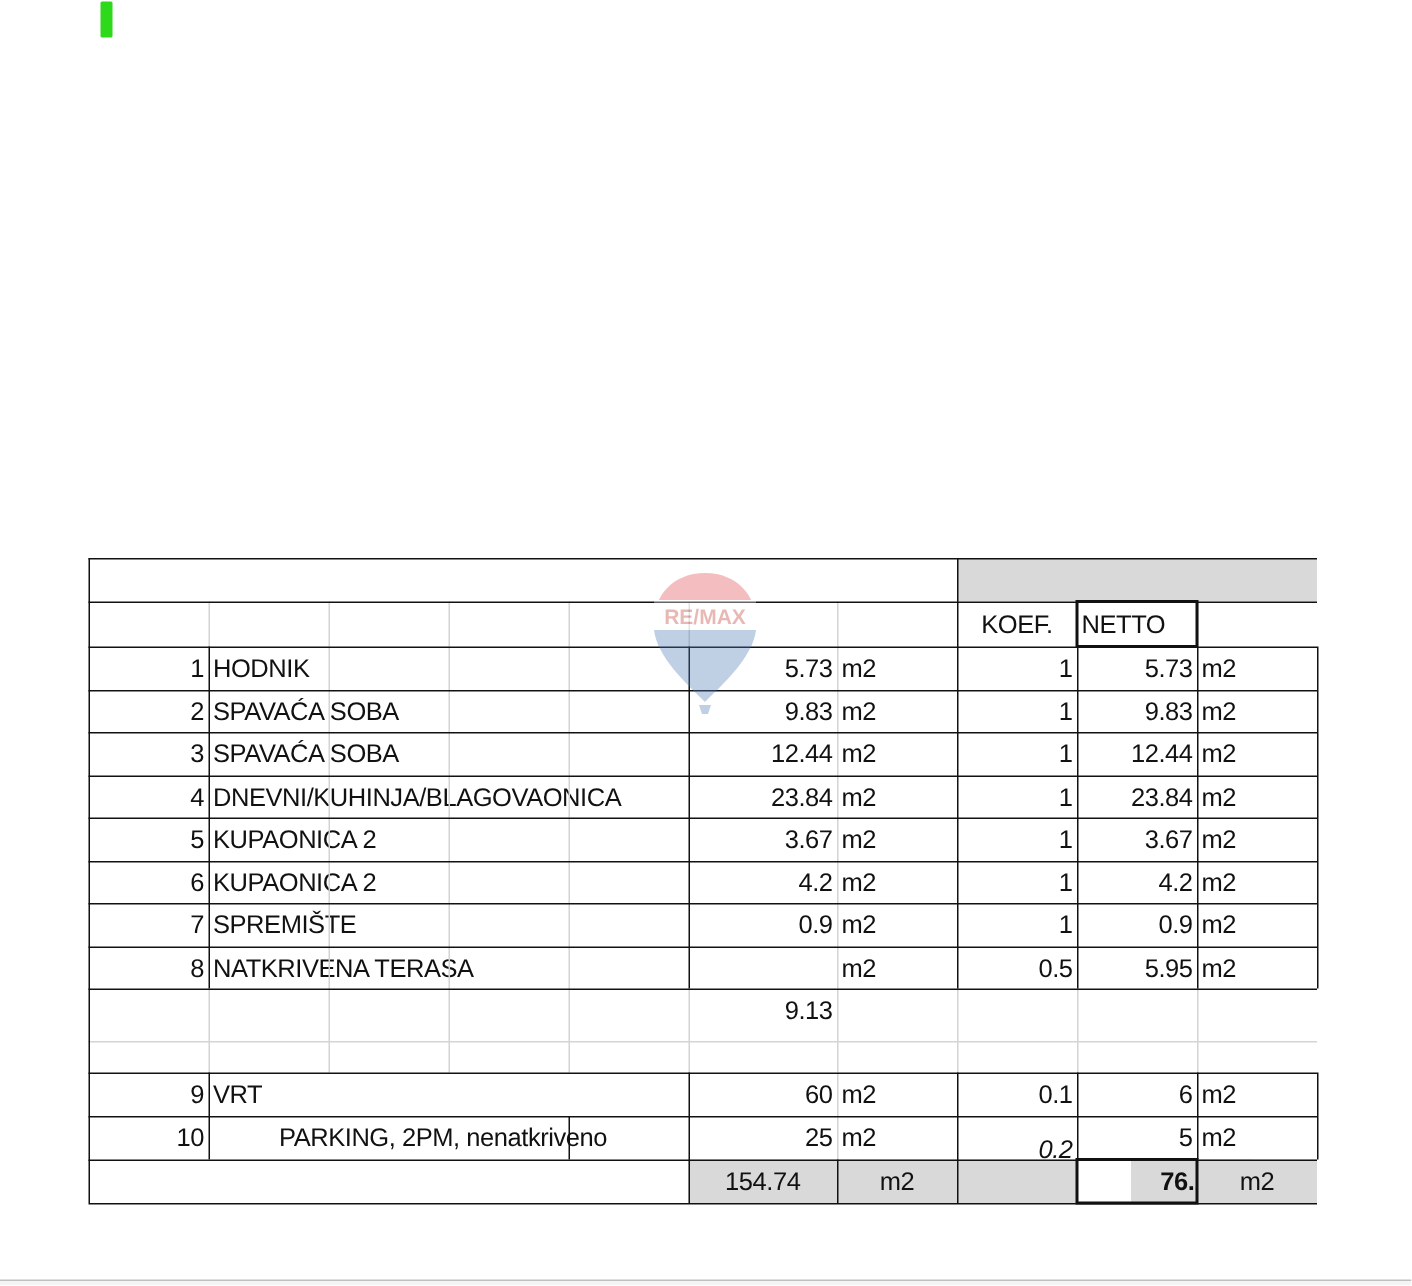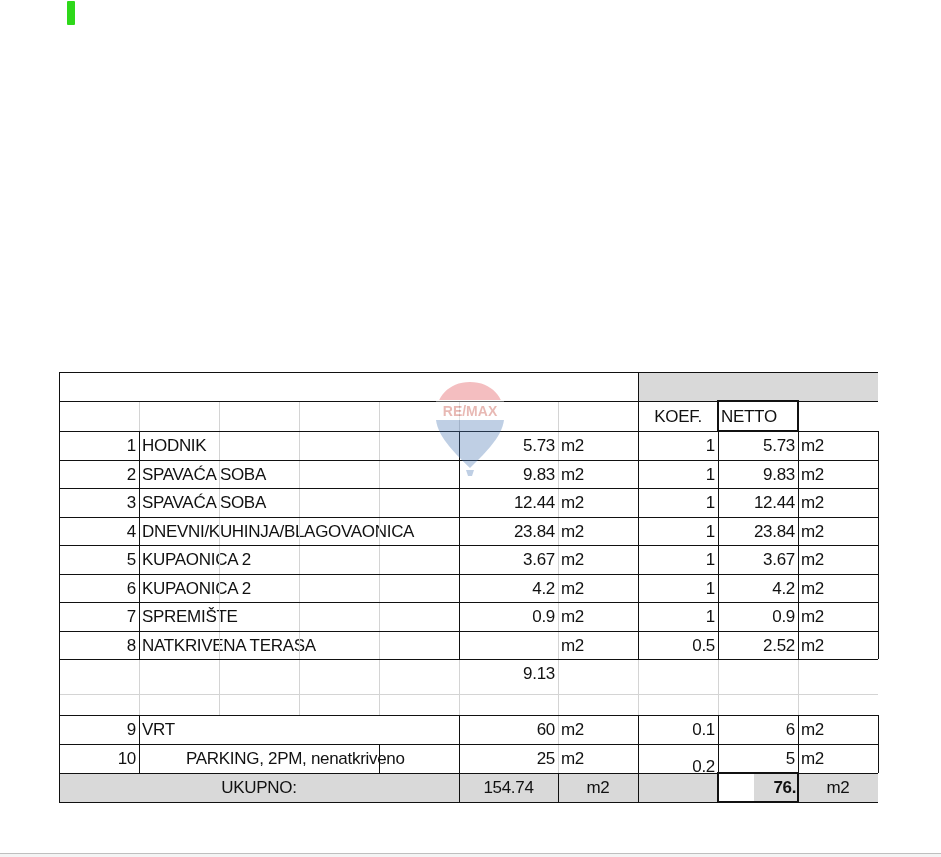--- a/index.html
+++ b/index.html
@@ -115,44 +115,43 @@
     <div class="cell r" style="left:638px;top:602px;width:80px;height:29px;">1</div>
     <div class="cell r" style="left:718px;top:602px;width:80px;height:29px;">0.9</div>
     <div class="cell l" style="left:798px;top:602px;width:80px;height:29px;">m2</div>
   </div>
   <div>
     <div class="cell r" style="left:59px;top:631px;width:80px;height:28px;">8</div>
     <div class="cell l" style="left:139px;top:631px;width:320px;height:28px;">NATKRIVENA TERASA</div>
     <div class="cell r" style="left:459px;top:659px;width:99px;height:28px;text-align:center;">9.13</div>
     <div class="cell l" style="left:558px;top:631px;width:80px;height:28px;">m2</div>
     <div class="cell r" style="left:638px;top:631px;width:80px;height:28px;">0.5</div>
-    <div class="cell r" style="left:718px;top:631px;width:80px;height:28px;">2.52</div>
+    <div class="cell r" style="left:718px;top:631px;width:80px;height:28px;">5.95</div>
     <div class="cell l" style="left:798px;top:631px;width:80px;height:28px;">m2</div>
   </div>
 
   <div>
     <div class="cell r" style="left:59px;top:715px;width:80px;height:29px;">9</div>
     <div class="cell l" style="left:139px;top:715px;width:320px;height:29px;">VRT</div>
     <div class="cell r" style="left:459px;top:715px;width:99px;height:29px;">60</div>
     <div class="cell l" style="left:558px;top:715px;width:80px;height:29px;">m2</div>
     <div class="cell r" style="left:638px;top:715px;width:80px;height:29px;">0.1</div>
     <div class="cell r" style="left:718px;top:715px;width:80px;height:29px;">6</div>
     <div class="cell l" style="left:798px;top:715px;width:80px;height:29px;">m2</div>
   </div>
   <div>
     <div class="cell r" style="left:59px;top:744px;width:80px;height:29px;">10</div>
     <div class="cell l" style="left:139px;top:744px;width:240px;height:29px;padding-left:47px;">PARKING, 2PM, nenatkriveno</div>
     <div class="cell r" style="left:459px;top:744px;width:99px;height:29px;padding-left:36px;">25</div>
     <div class="cell l" style="left:558px;top:744px;width:80px;height:29px;">m2</div>
-    <div class="cell r" style="left:638px;top:744px;width:80px;height:45px;">0.2</div>
+    <div class="cell r" style="left:638px;top:744px;width:80px;height:45px;font-style:italic;">0.2</div>
     <div class="cell r" style="left:718px;top:744px;width:80px;height:29px;">5</div>
     <div class="cell l" style="left:798px;top:744px;width:80px;height:29px;">m2</div>
   </div>
 
-  <div class="cell gray c" style="left:59px;top:773px;width:400px;height:29px;">UKUPNO:</div>
   <div class="cell gray c" style="left:459px;top:773px;width:99px;height:29px;">154.74</div>
   <div class="cell gray c" style="left:558px;top:773px;width:80px;height:29px;">m2</div>
   <div class="cell gray" style="left:638px;top:773px;width:80px;height:29px;"></div>
   <div class="cell gray c b" style="left:718px;top:773px;width:80px;height:29px;margin-left:36px;">76.17</div>
   <div class="cell gray c" style="left:798px;top:773px;width:80px;height:29px;">m2</div>
 
   <div class="vline light" style="left:139px;top:401px;height:30px;"></div>
   <div class="vline light" style="left:219px;top:401px;height:30px;"></div>
   <div class="vline light" style="left:299px;top:401px;height:30px;"></div>
   <div class="vline light" style="left:379px;top:401px;height:30px;"></div>

